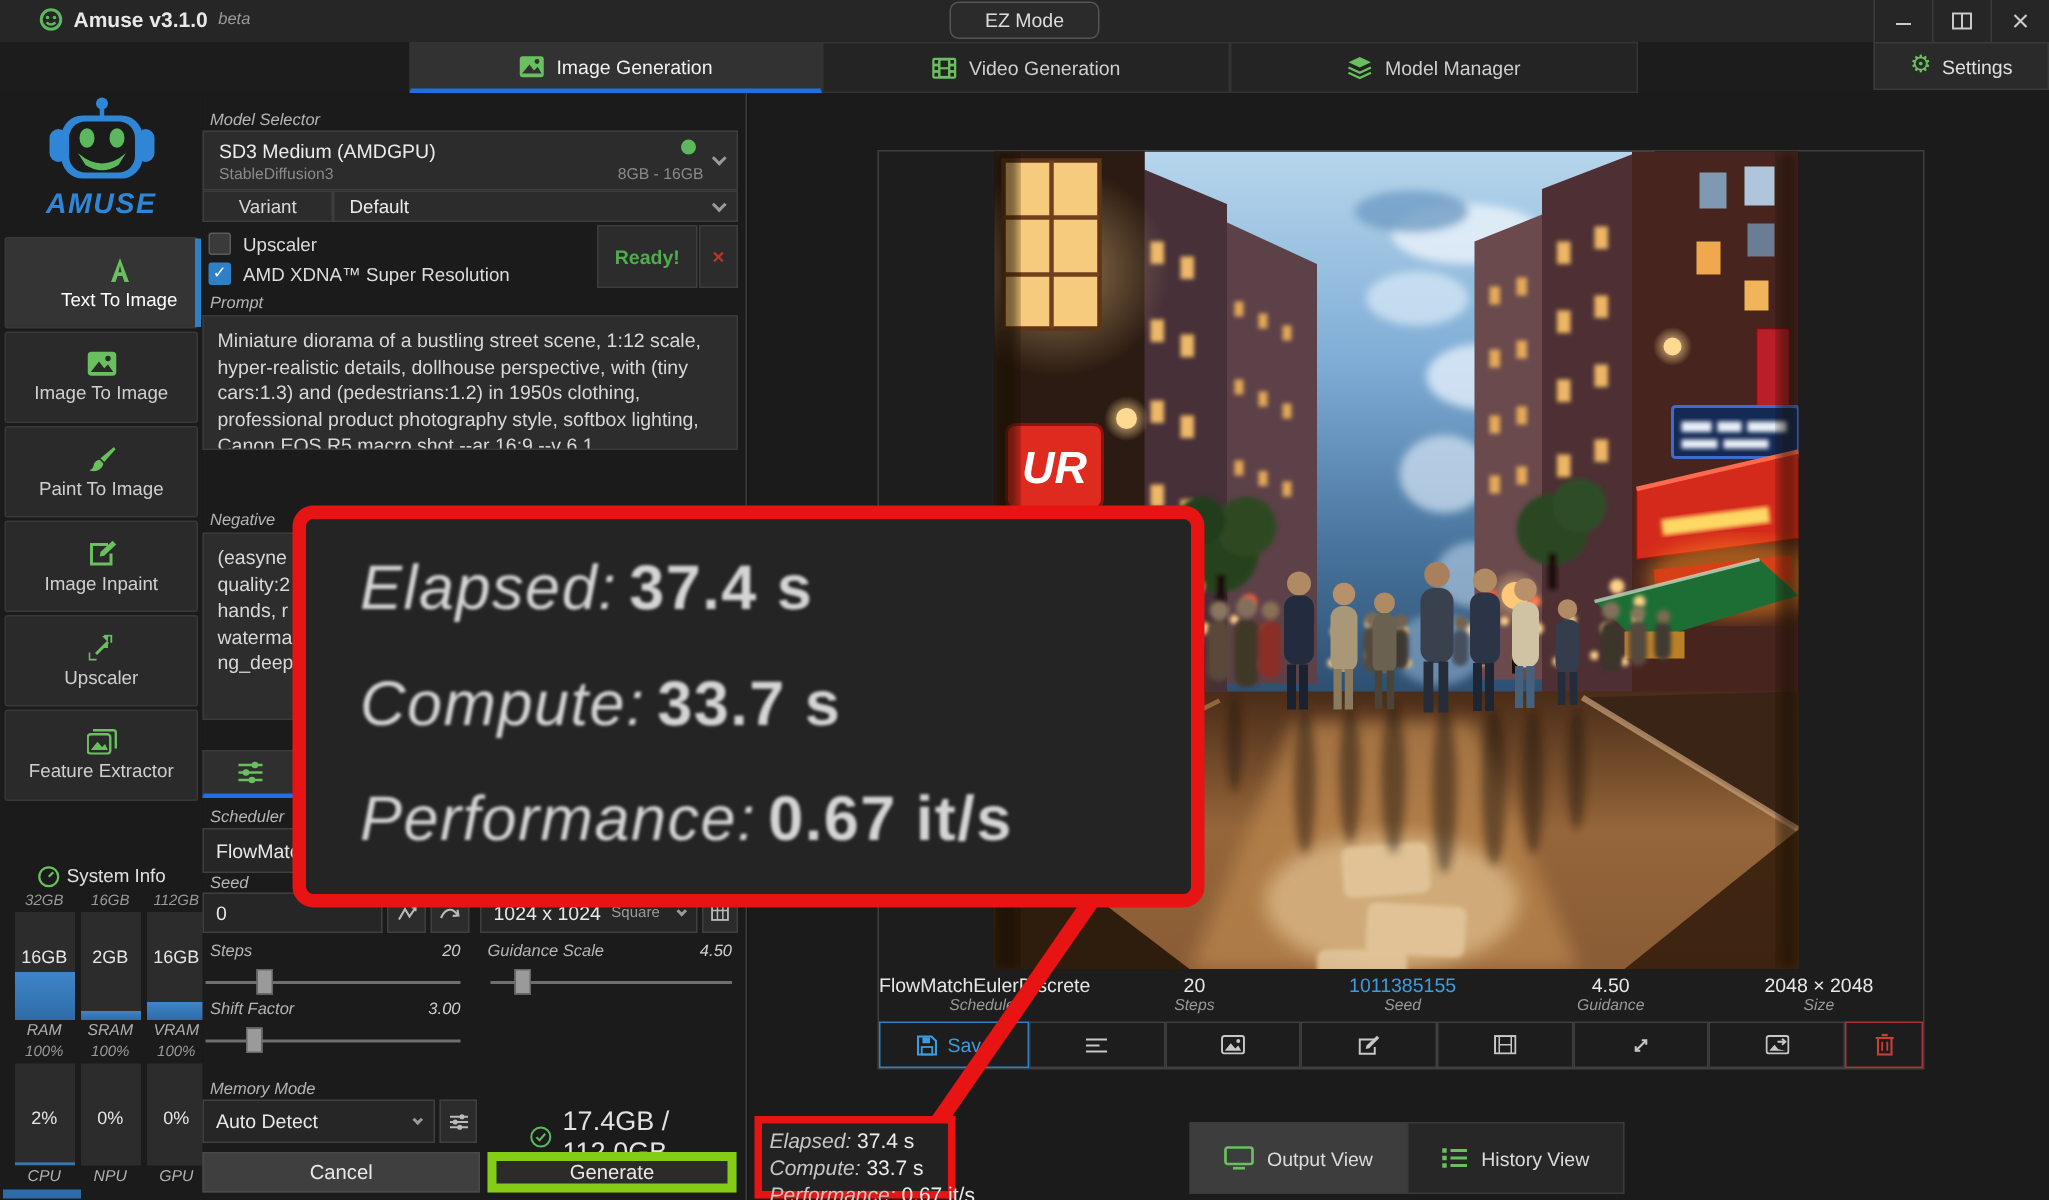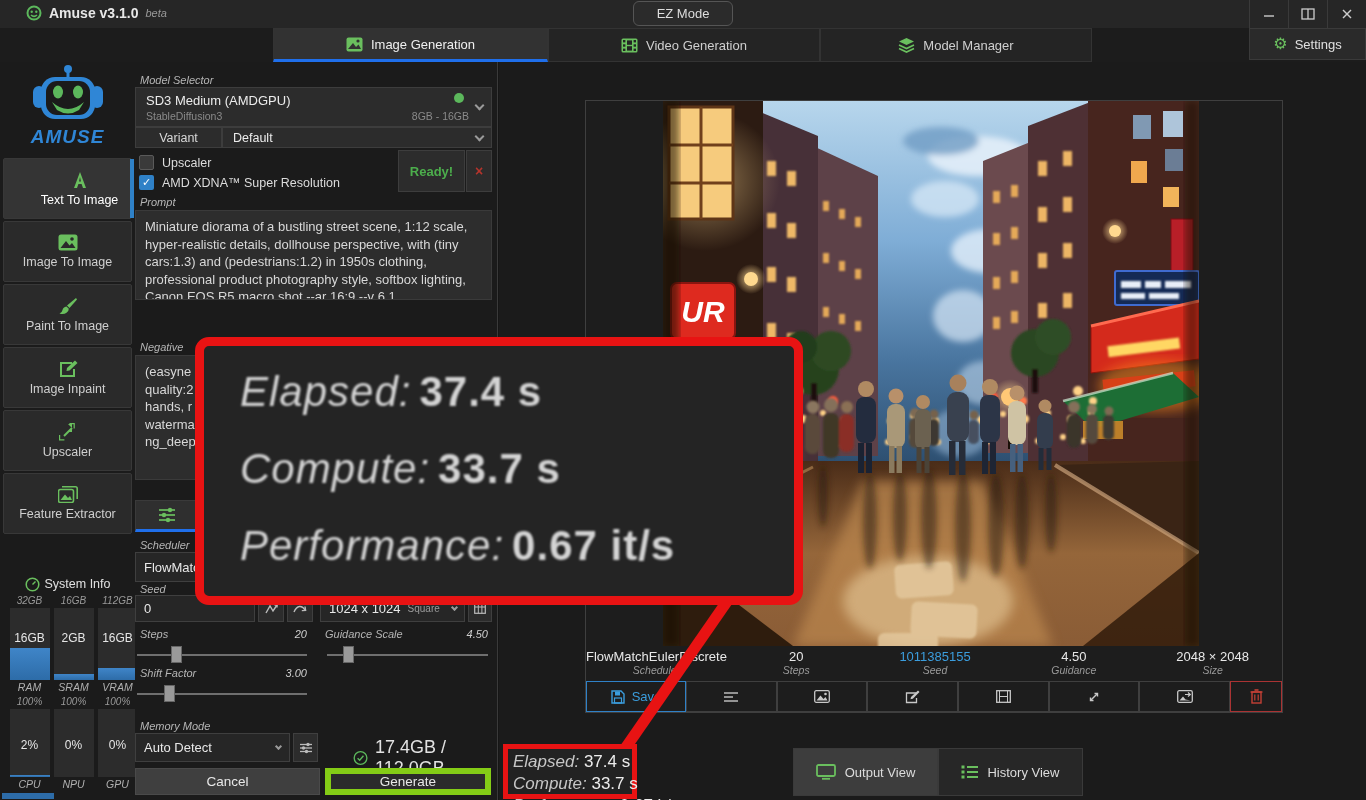--- a/index.html
+++ b/index.html
@@ -95,21 +95,21 @@
   .obtn.icon { flex:1; }
   .obtn.trash { width:52px; border-color:#a33; }
   .viewtabs { position:absolute; left:294px; top:686px; display:flex; }
   .vtab { width:145px; height:48px; display:flex; align-items:center; justify-content:center; gap:9px;
     font-size:13px; color:#dcdcdc; border:1px solid #3a3a3a; background:#272727; }
   .vtab.active { background:#3d3d3d; }
 
   
   .statusbox { position:absolute; left:503px; top:744px; width:134px; height:55px; border:5px solid #e81313;
     background:#222; z-index:39; padding:2px 5px; }
-  .statusbox .line { font-size:17px; line-height:1.3; color:#ececec; white-space:nowrap; }
+  .statusbox .line { font-size:14px; line-height:1.3; color:#ececec; white-space:nowrap; }
   .statusbox .line i { color:#c6c6c6; }
   .connector { position:absolute; left:0; top:0; width:1366px; height:800px; z-index:38; pointer-events:none; }
   .callout { position:absolute; left:195px; top:337px; width:608px; height:268px; background:#242424;
     border:9px solid #e81313; border-radius:14px; z-index:40; display:flex; flex-direction:column;
     justify-content:space-between; padding:22px 10px 26px 36px; }
   .callout .cline { font-size:42px; color:#d4d4d4; filter:blur(1.2px); letter-spacing:1px; white-space:nowrap; }
   .callout .cline i { font-style:italic; margin-right:8px; }
   .callout .cline b { font-weight:600; }
 
   svg { display:block; }

